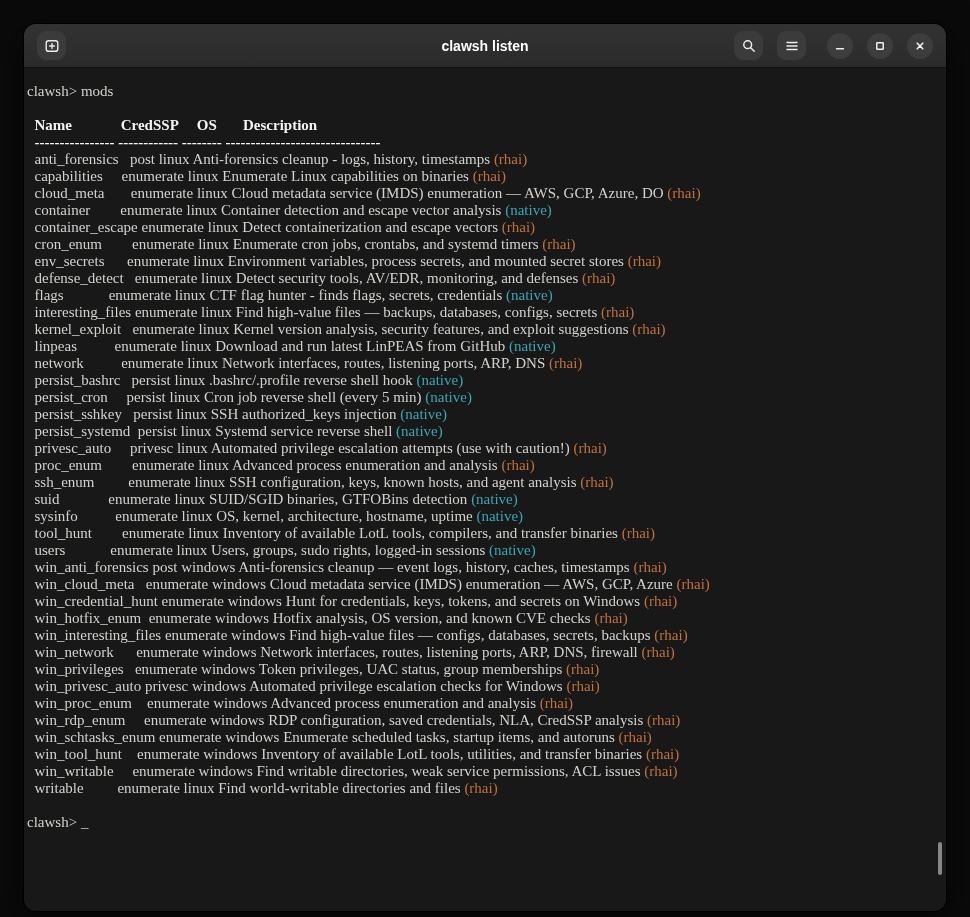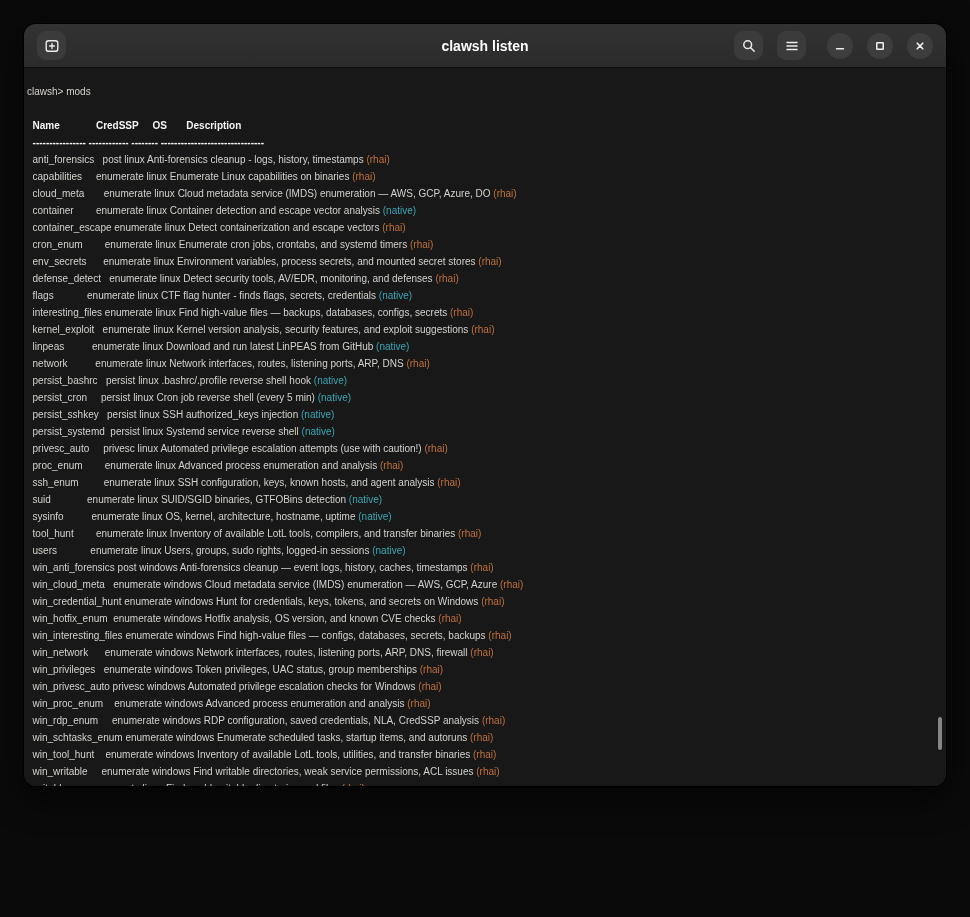--- a/index.html
+++ b/index.html
@@ -4,21 +4,21 @@
 <style>
   * { margin:0; padding:0; box-sizing:border-box; }
   html,body { width:970px; height:917px; }
   body {
     background:#0a0a0a;
     font-family:"Liberation Sans", sans-serif;
     overflow:hidden;
   }
   .desktop { width:970px; height:917px; padding:24px 24px 6px; }
   .window {
-    width:922px; height:762px;
+    width:922px; height:887px;
     background:#181818;
     border-radius:12px;
     overflow:hidden;
     display:flex; flex-direction:column;
     box-shadow:0 10px 34px rgba(0,0,0,0.75), 0 0 0 1px #000;
     position:relative;
   }
   .titlebar {
     height:44px; flex:none;
     background:linear-gradient(#323232,#2b2b2b);
@@ -47,22 +47,22 @@
   }
   .tb-right { margin-left:auto; display:flex; align-items:center; gap:14px; z-index:2; }
   .wc-group { display:flex; align-items:center; gap:14px; margin-left:7px; }
   .hb-btn svg, .wc-btn svg { display:block; }
 
   .terminal {
     flex:1;
     background:#181818;
     position:relative;
     padding:15px 4px 0 3px;
-    font-family:Liberation Sans, sans-serif;
-    font-size:10px;
+    font-family:Liberation Serif, serif;
+    font-size:15px;
     line-height:17px;
     color:#d4d2cd;
     overflow:hidden;
     cursor:text;
   }
   .tl { white-space:pre; }
   .hdr { font-weight:700; color:#f4f4f4; }
   .prompt { color:#d4d2cd; }
   .eng-rhai { color:var(--rhai,#c1703c); }
   .eng-native { color:var(--native,#3ba5b4); }

